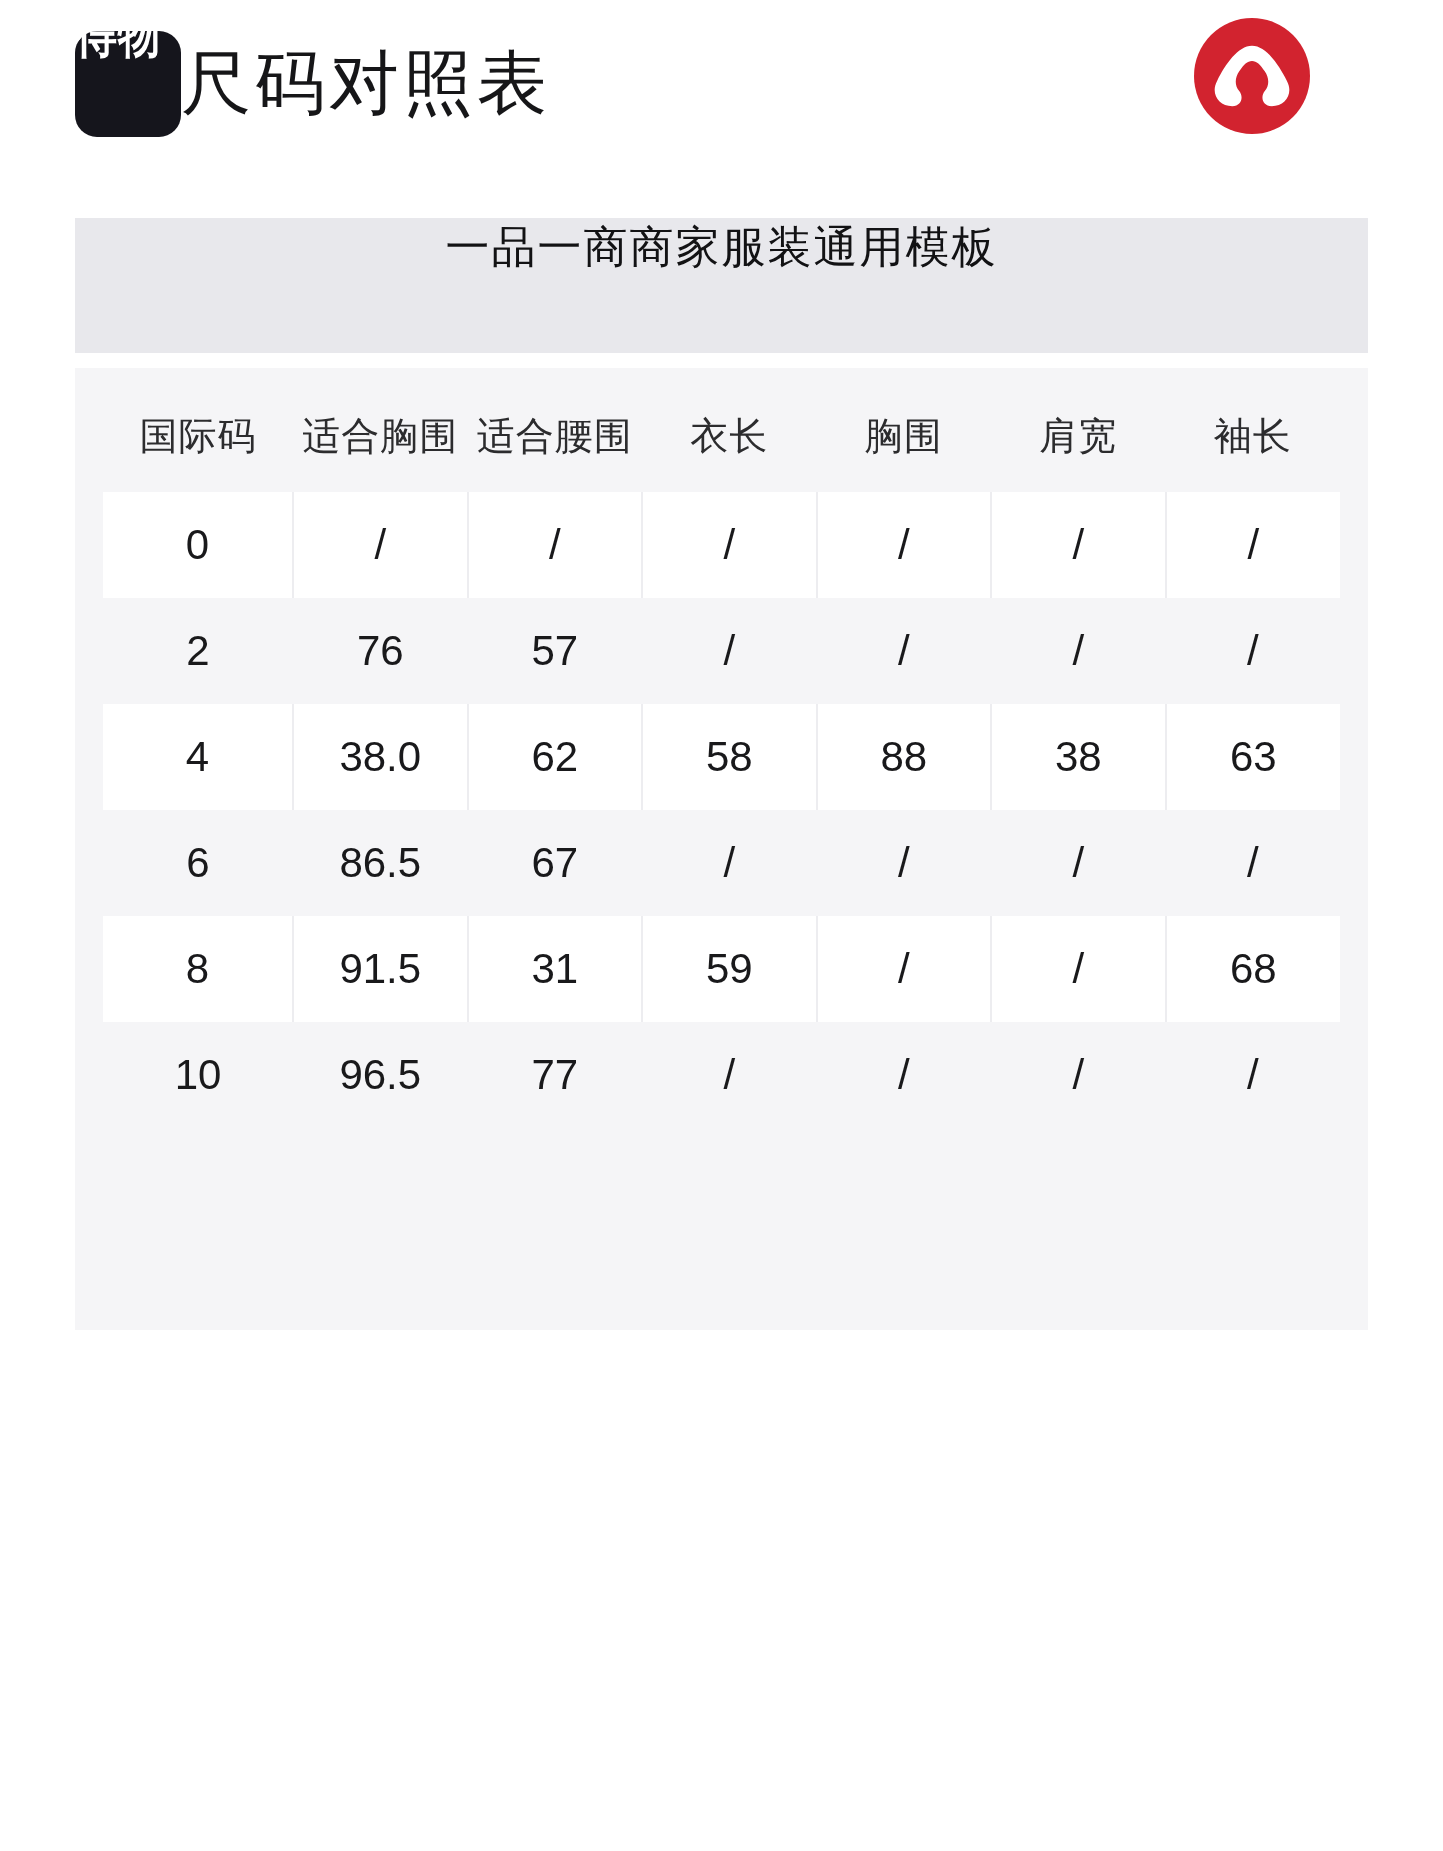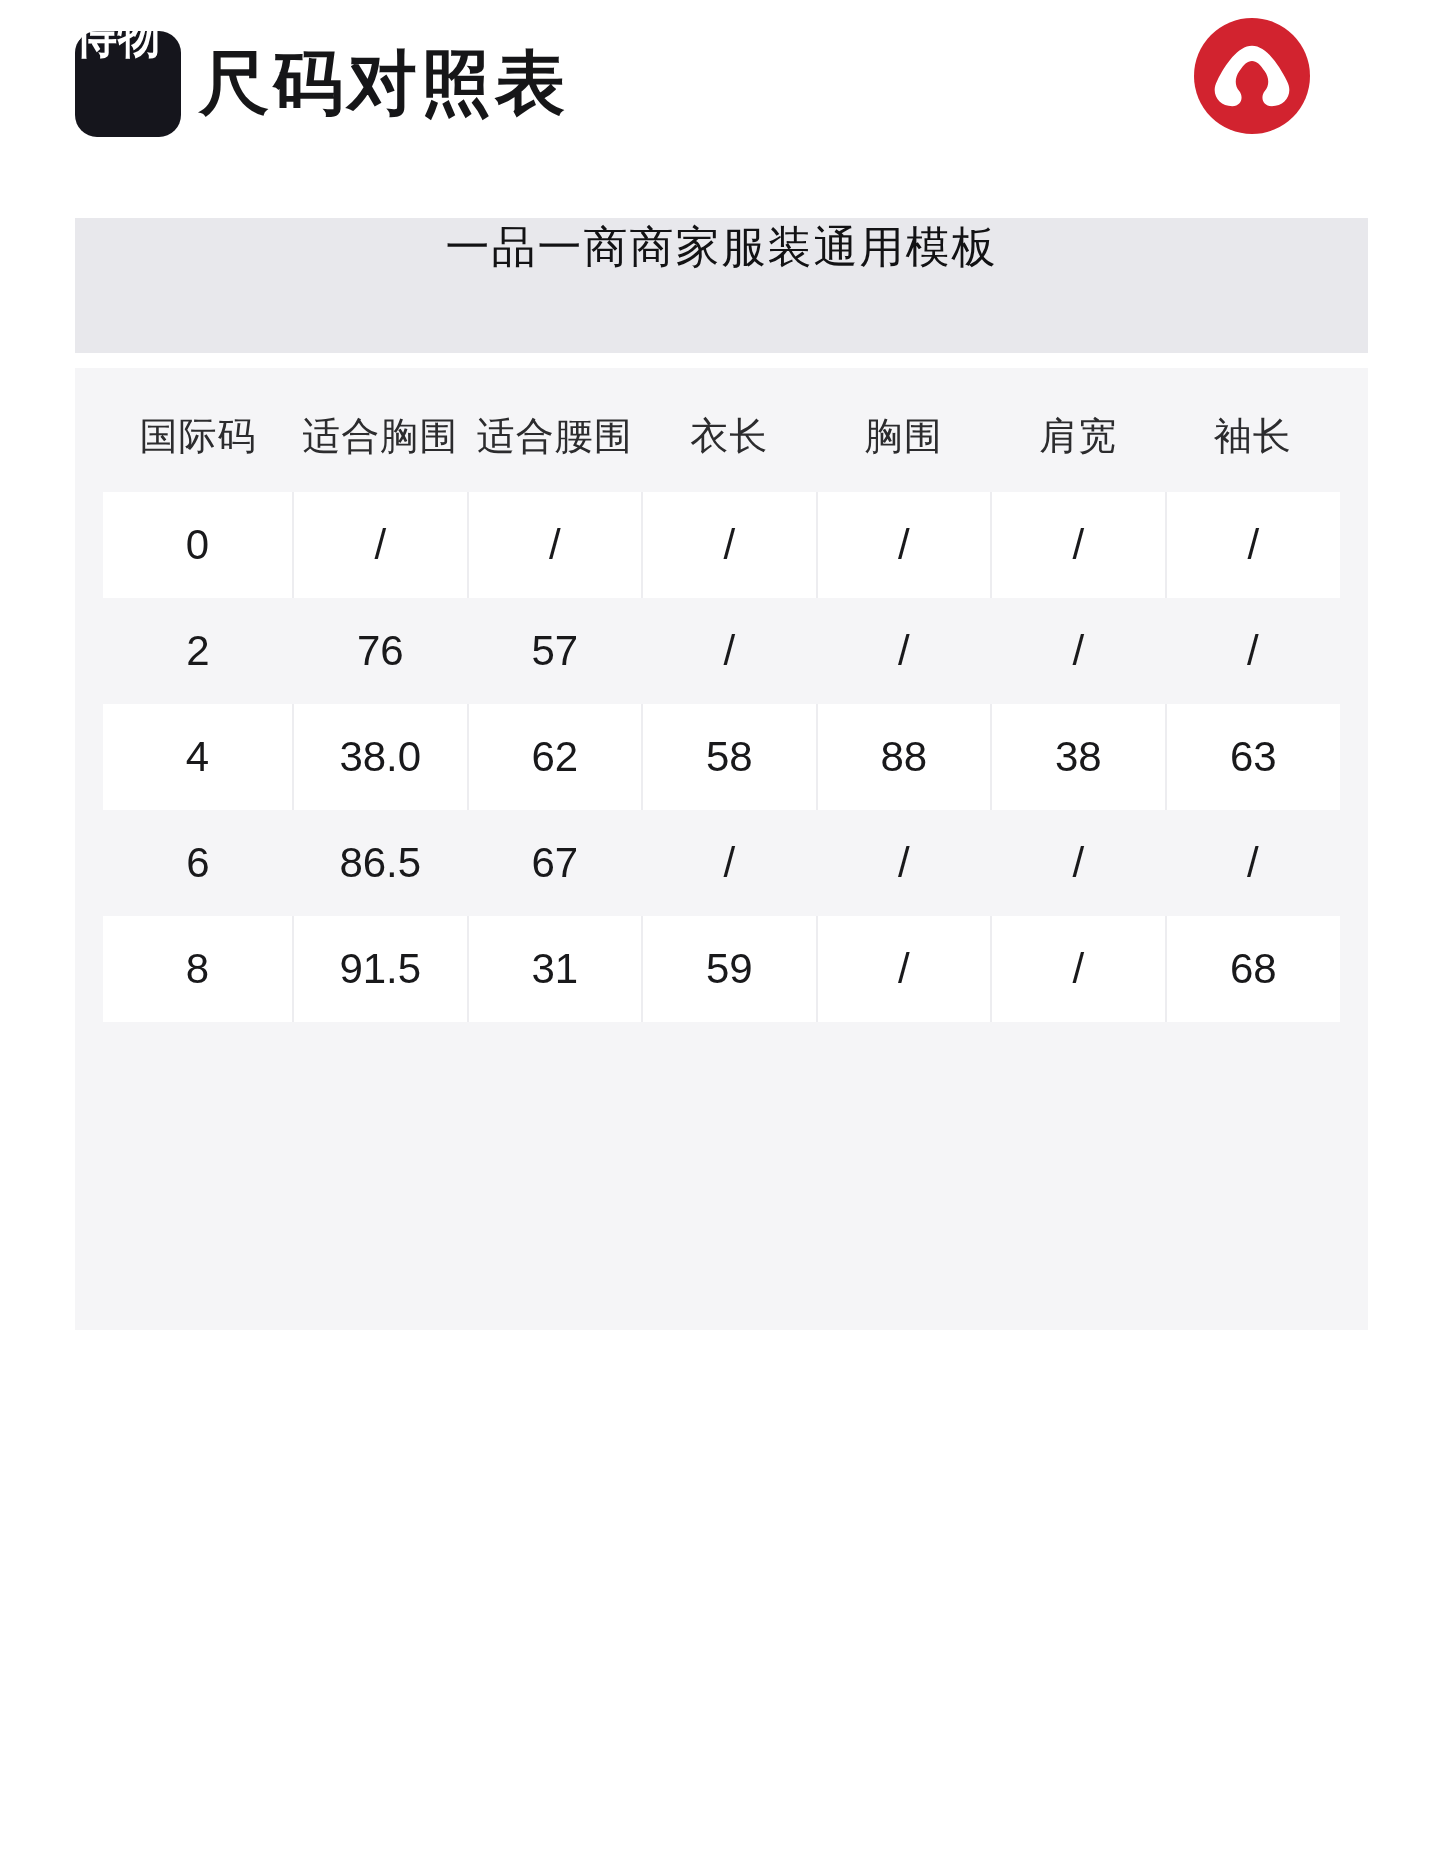--- a/index.html
+++ b/index.html
@@ -31,22 +31,21 @@
     border-radius:22px;
     display:flex;justify-content:flex-end;
     padding:0 20px 12px 0;
   }
   .dewu-logo span{
     color:#ffffff;font-size:42px;font-weight:700;letter-spacing:1px;
     transform:scaleY(1.25);transform-origin:bottom;
     line-height:1;
   }
   .page-title{
-    margin-left:18px;
-    font-size:70px;font-weight:700;letter-spacing:4px;color:#161618;
+    font-size:70px;font-weight:400;letter-spacing:4px;color:#161618;
   }
   .lulu-badge{
     position:absolute;right:58px;top:-12px;width:116px;height:116px;
   }
   .lulu-badge svg{width:100%;height:100%;display:block;}
 
   
   .banner{
     position:absolute;left:75px;top:218px;width:1293px;height:135px;
     background:var(--banner-gray);
@@ -173,18 +172,27 @@
   </tr>
           <tr>
     <td>8</td>
     <td>91.5</td>
     <td>31</td>
     <td>59</td>
     <td>/</td>
     <td>/</td>
     <td>68</td>
   </tr>
+          <tr>
+    <td>10</td>
+    <td>96.5</td>
+    <td>77</td>
+    <td>/</td>
+    <td>/</td>
+    <td>/</td>
+    <td>/</td>
+  </tr>
         </tbody>
     </table>
   </div>
 
 
 </div>
 
 </body></html>

